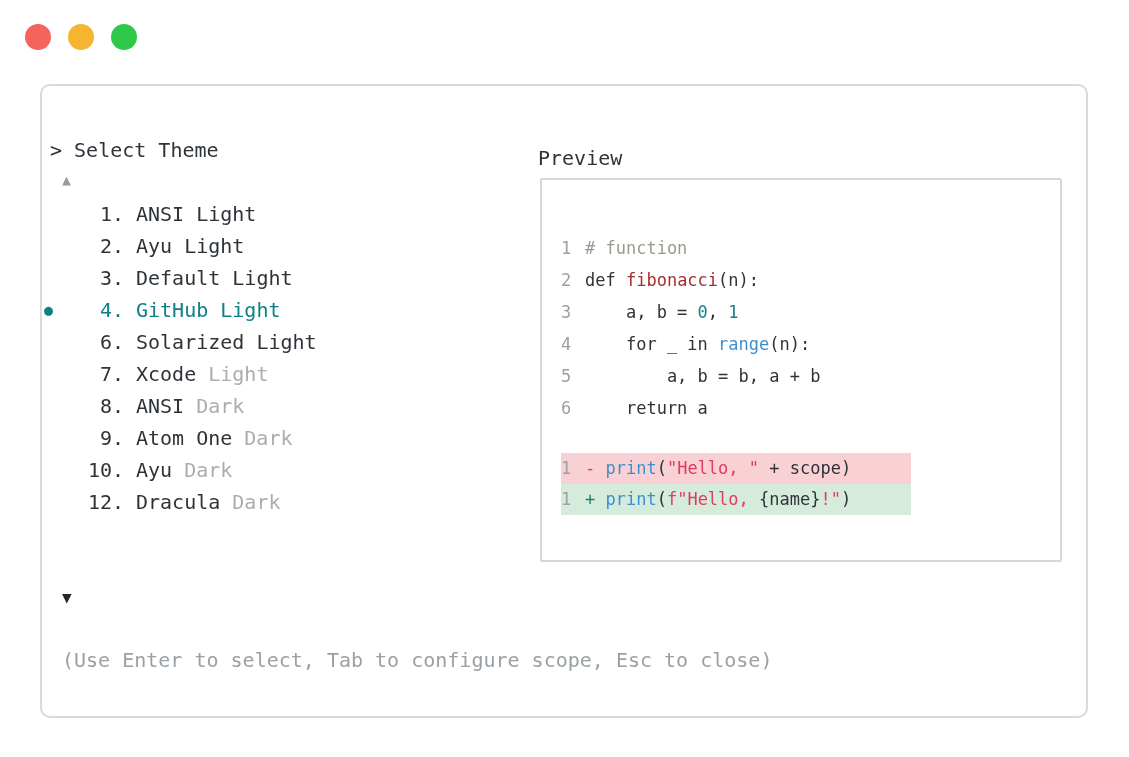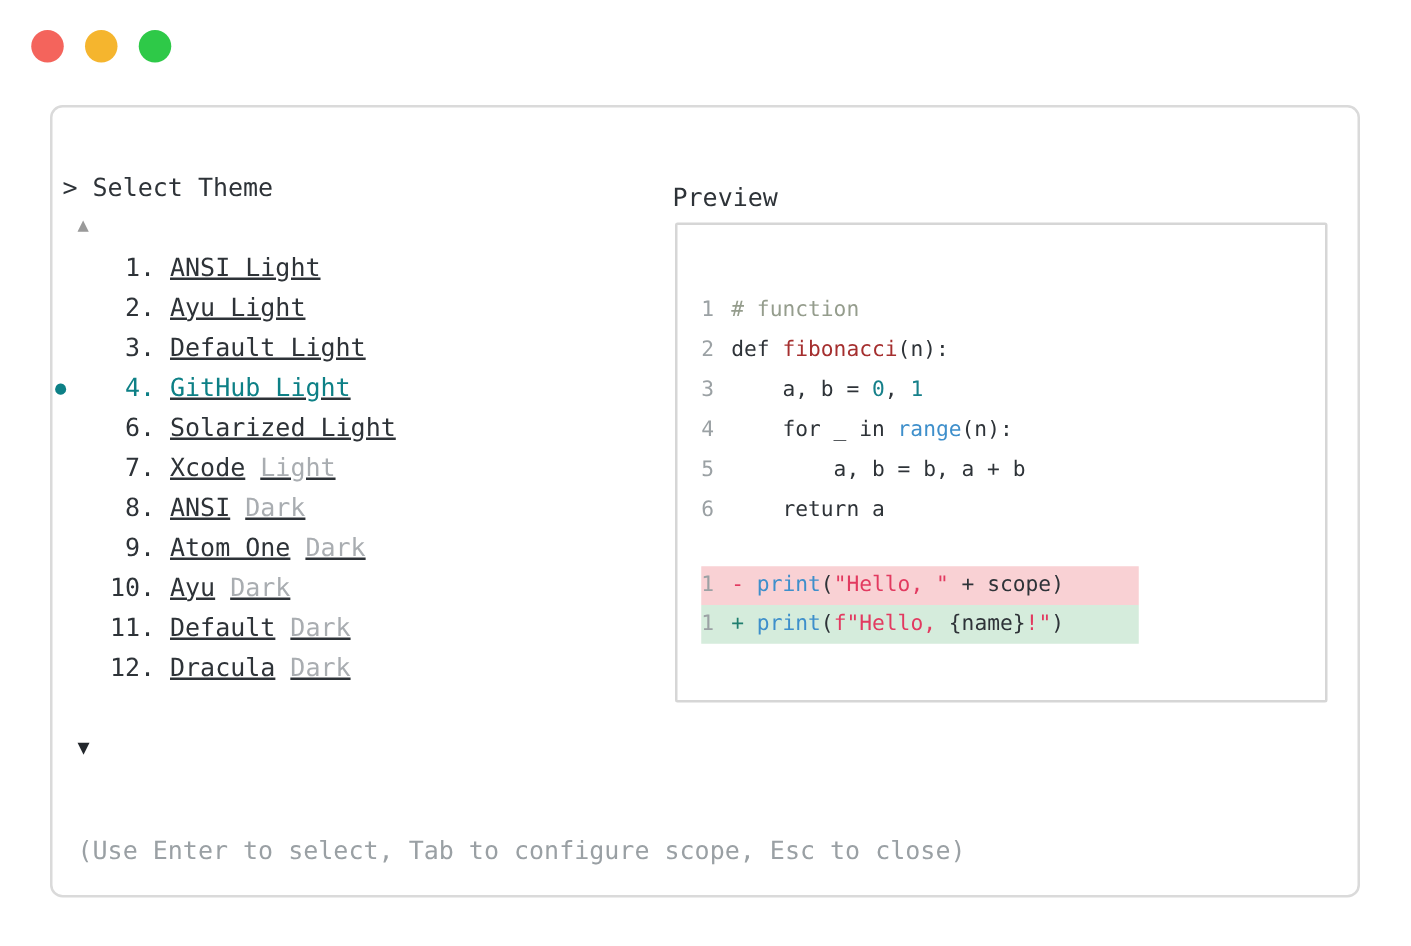--- a/index.html
+++ b/index.html
@@ -27,21 +27,21 @@
   .picker-title{position:absolute;left:8px;top:48px;height:32px;line-height:32px;
     font-size:20px;white-space:pre;}
   .picker-title .prompt{margin-right:12px;}
 
   .scroll-btn{position:absolute;left:20px;width:30px;height:28px;line-height:28px;
     font-size:15px;cursor:pointer;}
   .scroll-up{top:80px;color:var(--scroll-up);}
   .scroll-down{top:498px;color:var(--scroll-down);font-size:16px;}
 
   .theme-list{position:absolute;left:46px;top:112px;list-style:none;font-size:20px;}
-  .theme-item{height:32px;line-height:32px;position:relative;white-space:pre;cursor:pointer;text-decoration:underline;}
+  .theme-item{height:32px;line-height:32px;position:relative;white-space:pre;cursor:pointer;}
   .theme-item .marker{position:absolute;left:-44px;top:0;font-size:15px;color:var(--accent-teal);}
   .theme-item .num{display:inline-block;width:36px;text-align:right;margin-right:12px;}
   .theme-item .dim{color:var(--muted);}
   .theme-item .dim:not(:empty){margin-left:12px;}
   .theme-item.selected .num,.theme-item.selected .name,.theme-item.selected .dim{color:var(--accent-teal);}
 
   .preview-title{position:absolute;left:496px;top:56px;height:32px;line-height:32px;font-size:20px;}
   .preview-box{position:absolute;left:498px;top:92px;width:522px;height:384px;
     border:2px solid #d6d6d6;border-radius:2px;background:#fff;
     padding:52px 0 0 19px;font-size:17px;overflow:hidden;}
@@ -57,21 +57,21 @@
   .c-fg{color:var(--text);}
   .c-comment{color:var(--comment);}
   .c-func{color:var(--function-name);}
   .c-number{color:var(--number-literal);}
   .c-builtin{color:var(--builtin-blue);}
   .c-string{color:var(--string-red);}
   .c-removed{color:var(--diff-removed-fg);}
   .c-added{color:var(--diff-added-fg);}
 
   .hint{position:absolute;left:20px;top:558px;height:32px;line-height:32px;
-    font-size:20px;color:var(--hint);white-space:pre;margin-top:20px;}
+    font-size:20px;color:var(--hint);white-space:pre;}
 </style>
 </head>
 <body>
 
 <div class="traffic-lights">
   <span class="tl red"></span>
   <span class="tl yellow"></span>
   <span class="tl green"></span>
 </div>
 
@@ -84,21 +84,20 @@
   <ul class="theme-list" id="theme-list">
       <li class="theme-item"><span class="marker"></span><span class="num">1.</span><span class="name">ANSI Light</span><span class="dim"></span></li>
       <li class="theme-item"><span class="marker"></span><span class="num">2.</span><span class="name">Ayu Light</span><span class="dim"></span></li>
       <li class="theme-item"><span class="marker"></span><span class="num">3.</span><span class="name">Default Light</span><span class="dim"></span></li>
       <li class="theme-item selected"><span class="marker">●</span><span class="num">4.</span><span class="name">GitHub Light</span><span class="dim"></span></li>
       <li class="theme-item"><span class="marker"></span><span class="num">6.</span><span class="name">Solarized Light</span><span class="dim"></span></li>
       <li class="theme-item"><span class="marker"></span><span class="num">7.</span><span class="name">Xcode</span><span class="dim">Light</span></li>
       <li class="theme-item"><span class="marker"></span><span class="num">8.</span><span class="name">ANSI</span><span class="dim">Dark</span></li>
       <li class="theme-item"><span class="marker"></span><span class="num">9.</span><span class="name">Atom One</span><span class="dim">Dark</span></li>
       <li class="theme-item"><span class="marker"></span><span class="num">10.</span><span class="name">Ayu</span><span class="dim">Dark</span></li>
-      <li class="theme-item"><span class="marker"></span><span class="num">11.</span><span class="name">Default</span><span class="dim">Dark</span></li>
       <li class="theme-item"><span class="marker"></span><span class="num">12.</span><span class="name">Dracula</span><span class="dim">Dark</span></li>
     </ul>
 
   <div class="scroll-btn scroll-down">▼</div>
 
   <div class="preview-title">Preview</div>
 
   <div class="preview-box">
     <div id="code-lines">
         <div class="code-line"><span class="hl"><span class="lnum">1</span><span class="lcode"><span class="c-comment"># function</span></span></span></div>

